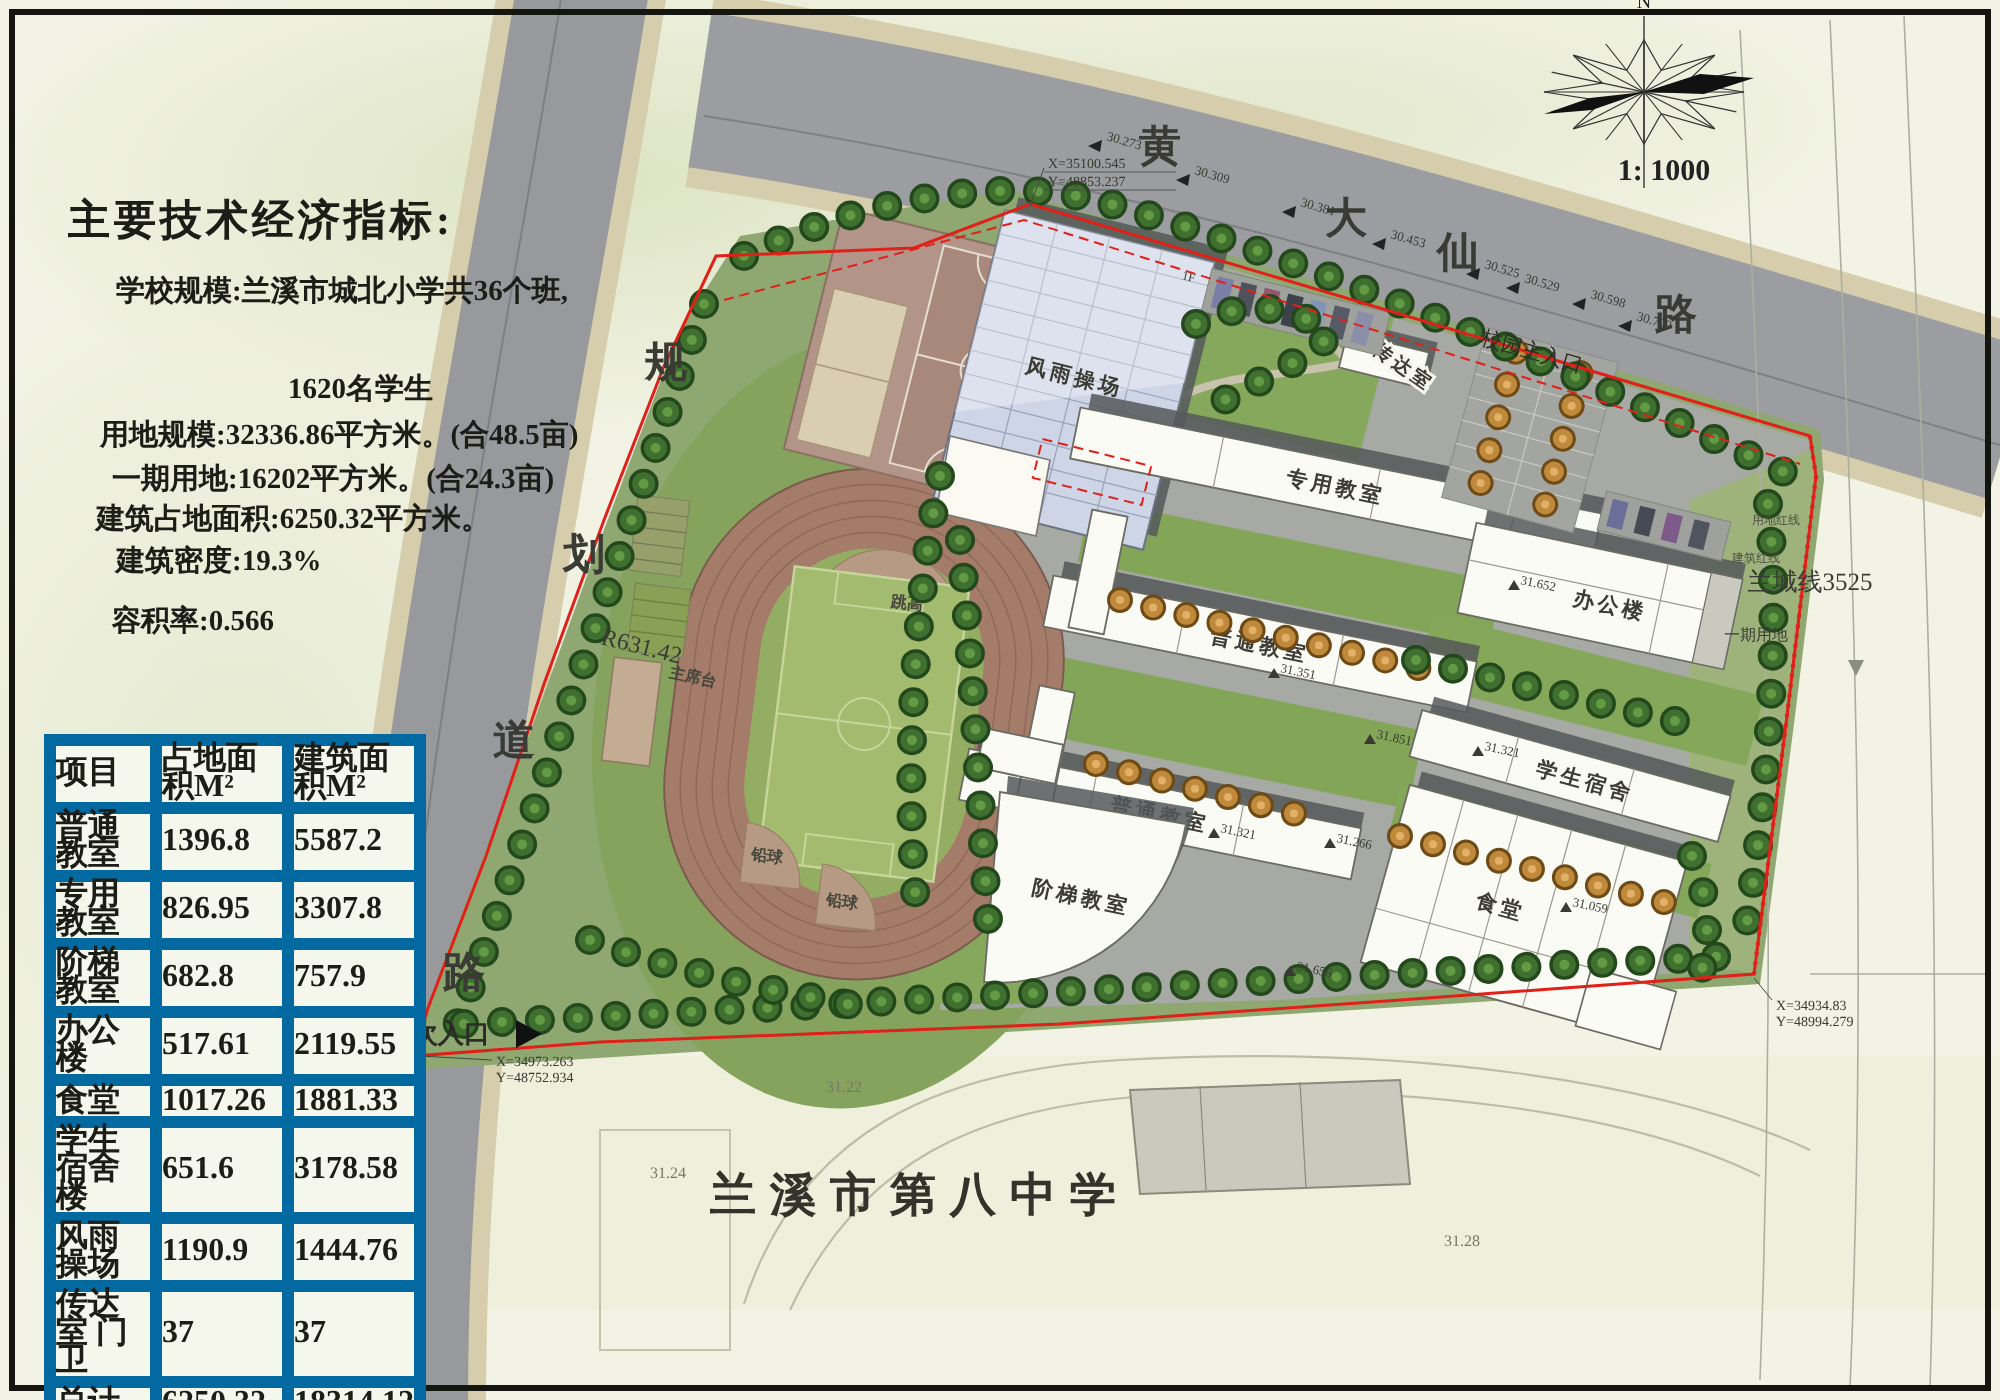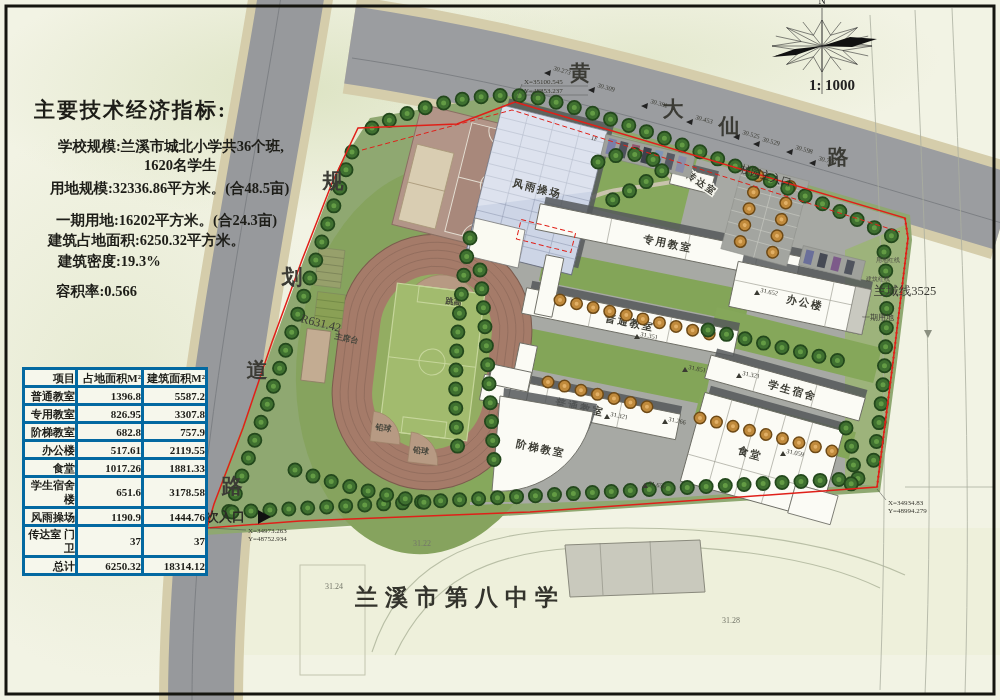--- a/index.html
+++ b/index.html
@@ -28,25 +28,25 @@
   .redline{fill:none;stroke:#e02019;stroke-width:1.5;}
   .reddash{fill:none;stroke:#e02019;stroke-width:1;stroke-dasharray:5 3;}
   .reddot{fill:none;stroke:#e02019;stroke-width:2.1;stroke-dasharray:1.6 3.4;}
   .survey{fill:none;stroke:#abaf9f;stroke-width:.8;}
   .arc8{fill:none;stroke:#b9bfa6;stroke-width:1.1;}
   .lane{stroke:#7d8084;stroke-width:1;fill:none;}
   
   .ovl{position:absolute;z-index:2;}
   #indicators{left:34px;top:96px;width:350px;}
   #indicators .ind-title{font-size:21px;font-weight:700;letter-spacing:2px;}
-  #indicators .ind-line{font-size:14.5px;font-weight:700;line-height:1.28;}
+  #indicators .ind-line{font-size:14.5px;font-weight:700;line-height:1.28;margin-top:30px;}
   #areatable{left:22px;top:367px;}
   #areatable table{border-collapse:collapse;background:#f6f7ec;}
-  #areatable th,#areatable td{border:3px solid #0369a1;font-size:11px;font-weight:700;
-      text-align:right;padding:0;height:15px;line-height:14px;}
+  #areatable th,#areatable td{border:6px solid #0369a1;font-size:16px;font-weight:700;
+      text-align:left;padding:0;height:15px;line-height:14px;}
   #areatable table{border:2px solid #14140e;}
   #titleblock{left:8px;top:653px;width:984px;height:39px;background:#f4f5e9;
       border-top:2px solid #14140e;display:flex;align-items:stretch;z-index:3;font-weight:700;}
   .tb-cell{border-right:1px solid #26261e;box-sizing:border-box;}
   .tb-company{width:186px;display:flex;flex-direction:column;justify-content:center;align-items:center;}
   .tb-company .c1{font-size:14.5px;letter-spacing:.5px;}
   .tb-company .c2{font-size:7.5px;font-weight:400;}
   .tb-sig{width:43px;display:flex;flex-direction:column;}
   .tb-sig .h{flex:1;border-bottom:1px solid #26261e;font-size:8.5px;display:flex;align-items:center;justify-content:center;letter-spacing:1px;}
   .tb-sig .b{flex:1;}
@@ -472,21 +472,21 @@
       </g>
 
   <rect x="6" y="6" width="988" height="688" fill="none" stroke="#15150f" stroke-width="3"></rect>
 </svg>
 
 <div id="indicators" class="ovl">
   <div class="ind-title">主要技术经济指标:</div>
   <div class="ind-line" style="margin-top:13px;padding-left:24px">学校规模:兰溪市城北小学共36个班,</div>
   <div class="ind-line" style="padding-left:110px">1620名学生</div>
   <div class="ind-line" style="margin-top:5px;padding-left:16px">用地规模:32336.86平方米。(合48.5亩)</div>
-  <div class="ind-line" style="margin-top:13px;padding-left:22px">一期用地:16202平方米。(合24.3亩)</div>
+  <div class="ind-line" style="margin-top:3px;padding-left:22px">一期用地:16202平方米。(合24.3亩)</div>
   <div class="ind-line" style="margin-top:2px;padding-left:14px">建筑占地面积:6250.32平方米。</div>
   <div class="ind-line" style="margin-top:2px;padding-left:24px">建筑密度:19.3%</div>
   <div class="ind-line" style="margin-top:12px;padding-left:22px">容积率:0.566</div>
 </div>
 
 <div id="areatable" class="ovl">
   <table>
     <colgroup>
           <col style="width:53px">
           <col style="width:66px">

